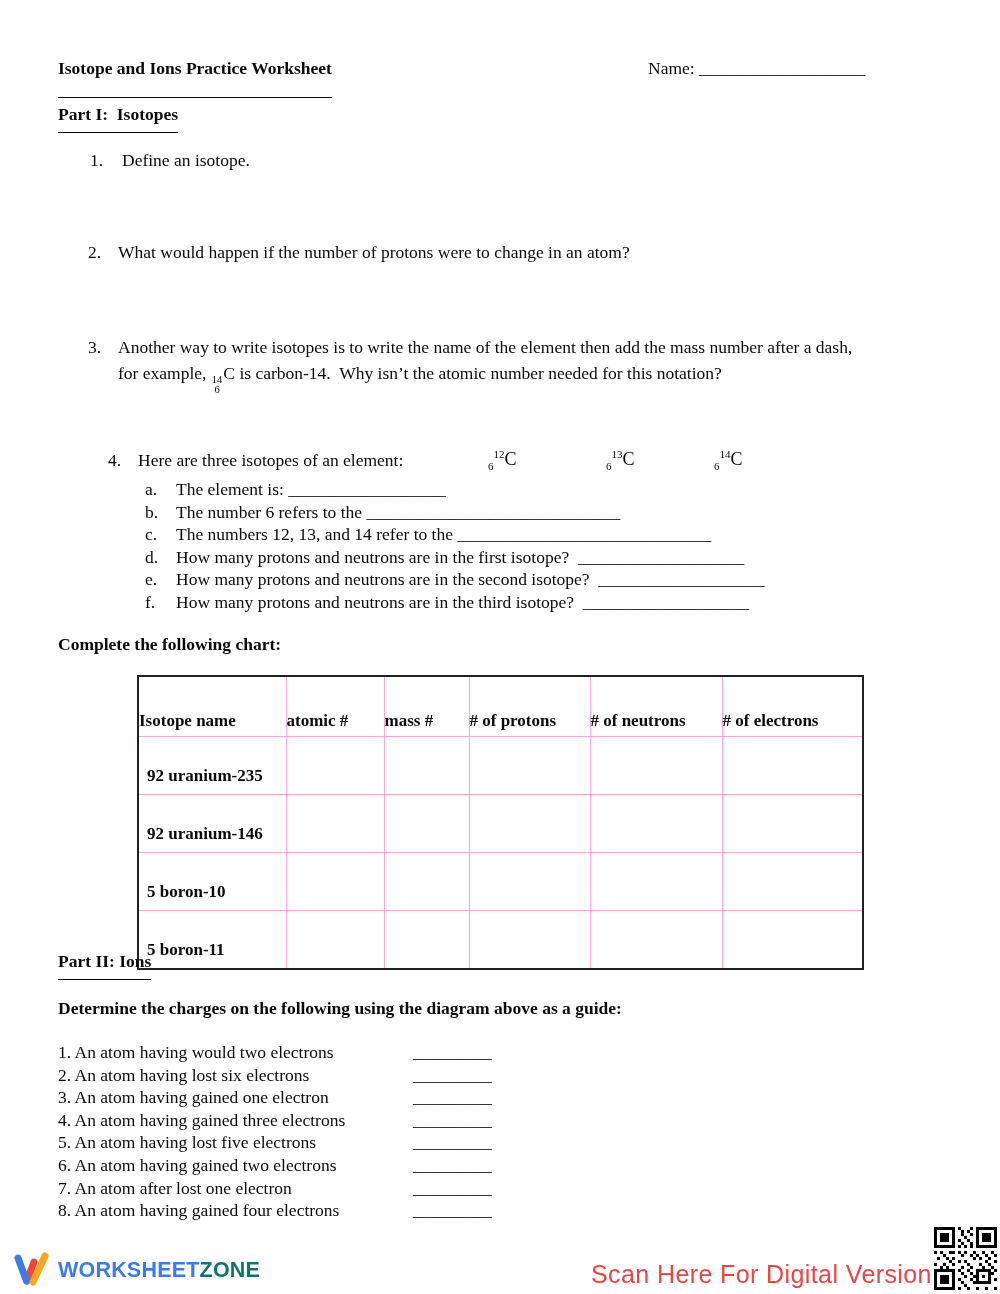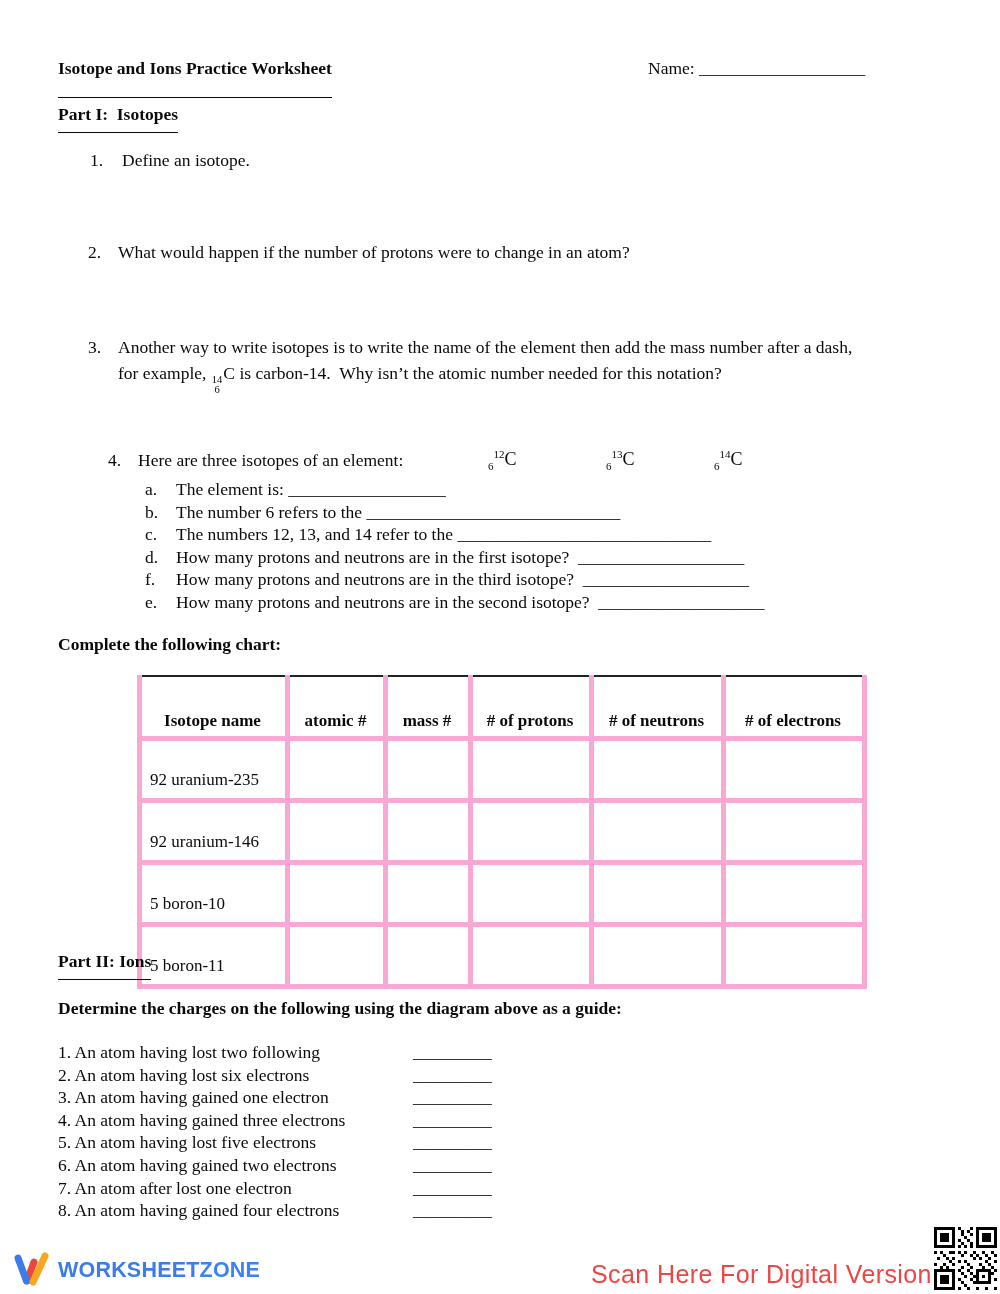--- a/index.html
+++ b/index.html
@@ -38,38 +38,38 @@
   .subs{left:145px;top:478px;font-size:17.5px;line-height:22.6px;}
   .subletter{display:inline-block;width:31px;}
   .blank{letter-spacing:0;}
   .chart-heading{left:58px;top:634px;}
 
   table.chart{
     position:absolute;left:137px;top:675px;
     border-collapse:collapse;table-layout:fixed;width:725px;
     font-size:17px;
   }
-  table.chart th,table.chart td{border:5px solid #f9a8d4;}
+  table.chart th,table.chart td{border:1px solid #f9a8d4;font-weight:bold;}
   table.chart{border:2px solid #222;}
   table.chart thead th{
-    height:54px;vertical-align:bottom;text-align:center;
+    height:54px;vertical-align:bottom;text-align:left;
     font-weight:bold;padding:0 2px 5px 0;border-top:2px solid #222;
   }
   table.chart tbody td{height:49px;vertical-align:bottom;padding:0 4px 8px 8px;}
 
   .part2-heading{left:58px;top:951px;}
   .instruction{left:58px;top:998px;font-size:17.5px;font-weight:bold;}
   .ion-list{left:58px;top:1041px;font-size:17.5px;line-height:22.6px;width:560px;}
   .ion-item{position:relative;height:22.6px;}
   .ion-item .blank{position:absolute;left:355px;top:0;}
 
   .footer-logo{left:12px;top:1250px;display:flex;align-items:center;gap:6px;
     font-family:"Liberation Sans", sans-serif;font-weight:bold;font-size:21.5px;letter-spacing:0.2px;}
   .brand-blue{color:#3d7be6;}
-  .brand-orange{color:#3b82f6;margin-top:36px;}
+  .brand-orange{color:#0f766e;margin-top:36px;}
   .scan-text{left:591px;top:1260px;font-family:Liberation Sans, sans-serif;
     font-size:25px;color:#ef4444;letter-spacing:0.4px;}
   .qr{left:934px;top:1227px;}
 </style>
 </head>
 <body>
 
 <div class="page">
 
   <div class="abs title">
@@ -104,22 +104,22 @@
     <span class="iso iso-1"><span class="sub" data-bind="part1.q4.isotopes.0.atomic">6</span><span class="sup" data-bind="part1.q4.isotopes.0.mass">12</span><span data-bind="part1.q4.isotopes.0.symbol">C</span></span>
     <span class="iso iso-2"><span class="sub" data-bind="part1.q4.isotopes.1.atomic">6</span><span class="sup" data-bind="part1.q4.isotopes.1.mass">13</span><span data-bind="part1.q4.isotopes.1.symbol">C</span></span>
     <span class="iso iso-3"><span class="sub" data-bind="part1.q4.isotopes.2.atomic">6</span><span class="sup" data-bind="part1.q4.isotopes.2.mass">14</span><span data-bind="part1.q4.isotopes.2.symbol">C</span></span>
   </div>
 
   <div class="abs subs">
     <div><span class="subletter" data-bind="part1.q4.subs.0.letter">a.</span><span data-bind="part1.q4.subs.0.text">The element is: </span><span class="blank" data-bind="part1.q4.subs.0.blank">__________________</span></div>
     <div><span class="subletter" data-bind="part1.q4.subs.1.letter">b.</span><span data-bind="part1.q4.subs.1.text">The number 6 refers to the </span><span class="blank" data-bind="part1.q4.subs.1.blank">_____________________________</span></div>
     <div><span class="subletter" data-bind="part1.q4.subs.2.letter">c.</span><span data-bind="part1.q4.subs.2.text">The numbers 12, 13, and 14 refer to the </span><span class="blank" data-bind="part1.q4.subs.2.blank">_____________________________</span></div>
     <div><span class="subletter" data-bind="part1.q4.subs.3.letter">d.</span><span data-bind="part1.q4.subs.3.text">How many protons and neutrons are in the first isotope?  </span><span class="blank" data-bind="part1.q4.subs.3.blank">___________________</span></div>
+    <div><span class="subletter" data-bind="part1.q4.subs.4.letter">e.</span><span data-bind="part1.q4.subs.4.text">How many protons and neutrons are in the second isotope?  </span><span class="blank" data-bind="part1.q4.subs.4.blank">___________________</span></div>
     <div><span class="subletter" data-bind="part1.q4.subs.5.letter">f.</span><span data-bind="part1.q4.subs.5.text">How many protons and neutrons are in the third isotope?  </span><span class="blank" data-bind="part1.q4.subs.5.blank">___________________</span></div>
-    <div><span class="subletter" data-bind="part1.q4.subs.4.letter">e.</span><span data-bind="part1.q4.subs.4.text">How many protons and neutrons are in the second isotope?  </span><span class="blank" data-bind="part1.q4.subs.4.blank">___________________</span></div>
   </div>
 
   <div class="abs heading chart-heading" data-bind="chart_section.heading">Complete the following chart:</div>
 
   <table class="chart">
     <colgroup>
       <col style="width:148px">
         <col style="width:98px">
         <col style="width:85px">
       <col style="width:121px">
@@ -171,21 +171,21 @@
       </tr>
     </tbody>
   </table>
 
   <div class="abs heading part2-heading">
     <span class="u" data-bind="part2.heading">Part II: Ions</span>
   </div>
   <div class="abs instruction" data-bind="part2.instruction">Determine the charges on the following using the diagram above as a guide:</div>
 
   <div class="abs ion-list">
-    <div class="ion-item"><span data-bind="part2.items.0.num">1.</span> <span data-bind="part2.items.0.text">An atom having lost two following</span><span class="blank" data-bind="part2.items.0.blank">_________</span></div>
+    <div class="ion-item"><span data-bind="part2.items.0.num">1.</span> <span data-bind="part2.items.0.text">An atom having would two electrons</span><span class="blank" data-bind="part2.items.0.blank">_________</span></div>
     <div class="ion-item"><span data-bind="part2.items.1.num">2.</span> <span data-bind="part2.items.1.text">An atom having lost six electrons</span><span class="blank" data-bind="part2.items.1.blank">_________</span></div>
     <div class="ion-item"><span data-bind="part2.items.2.num">3.</span> <span data-bind="part2.items.2.text">An atom having gained one electron</span><span class="blank" data-bind="part2.items.2.blank">_________</span></div>
     <div class="ion-item"><span data-bind="part2.items.3.num">4.</span> <span data-bind="part2.items.3.text">An atom having gained three electrons</span><span class="blank" data-bind="part2.items.3.blank">_________</span></div>
     <div class="ion-item"><span data-bind="part2.items.4.num">5.</span> <span data-bind="part2.items.4.text">An atom having lost five electrons</span><span class="blank" data-bind="part2.items.4.blank">_________</span></div>
     <div class="ion-item"><span data-bind="part2.items.5.num">6.</span> <span data-bind="part2.items.5.text">An atom having gained two electrons</span><span class="blank" data-bind="part2.items.5.blank">_________</span></div>
     <div class="ion-item"><span data-bind="part2.items.6.num">7.</span> <span data-bind="part2.items.6.text">An atom after lost one electron</span><span class="blank" data-bind="part2.items.6.blank">_________</span></div>
     <div class="ion-item"><span data-bind="part2.items.7.num">8.</span> <span data-bind="part2.items.7.text">An atom having gained four electrons</span><span class="blank" data-bind="part2.items.7.blank">_________</span></div>
   </div>
 
   <div class="abs footer-logo">

